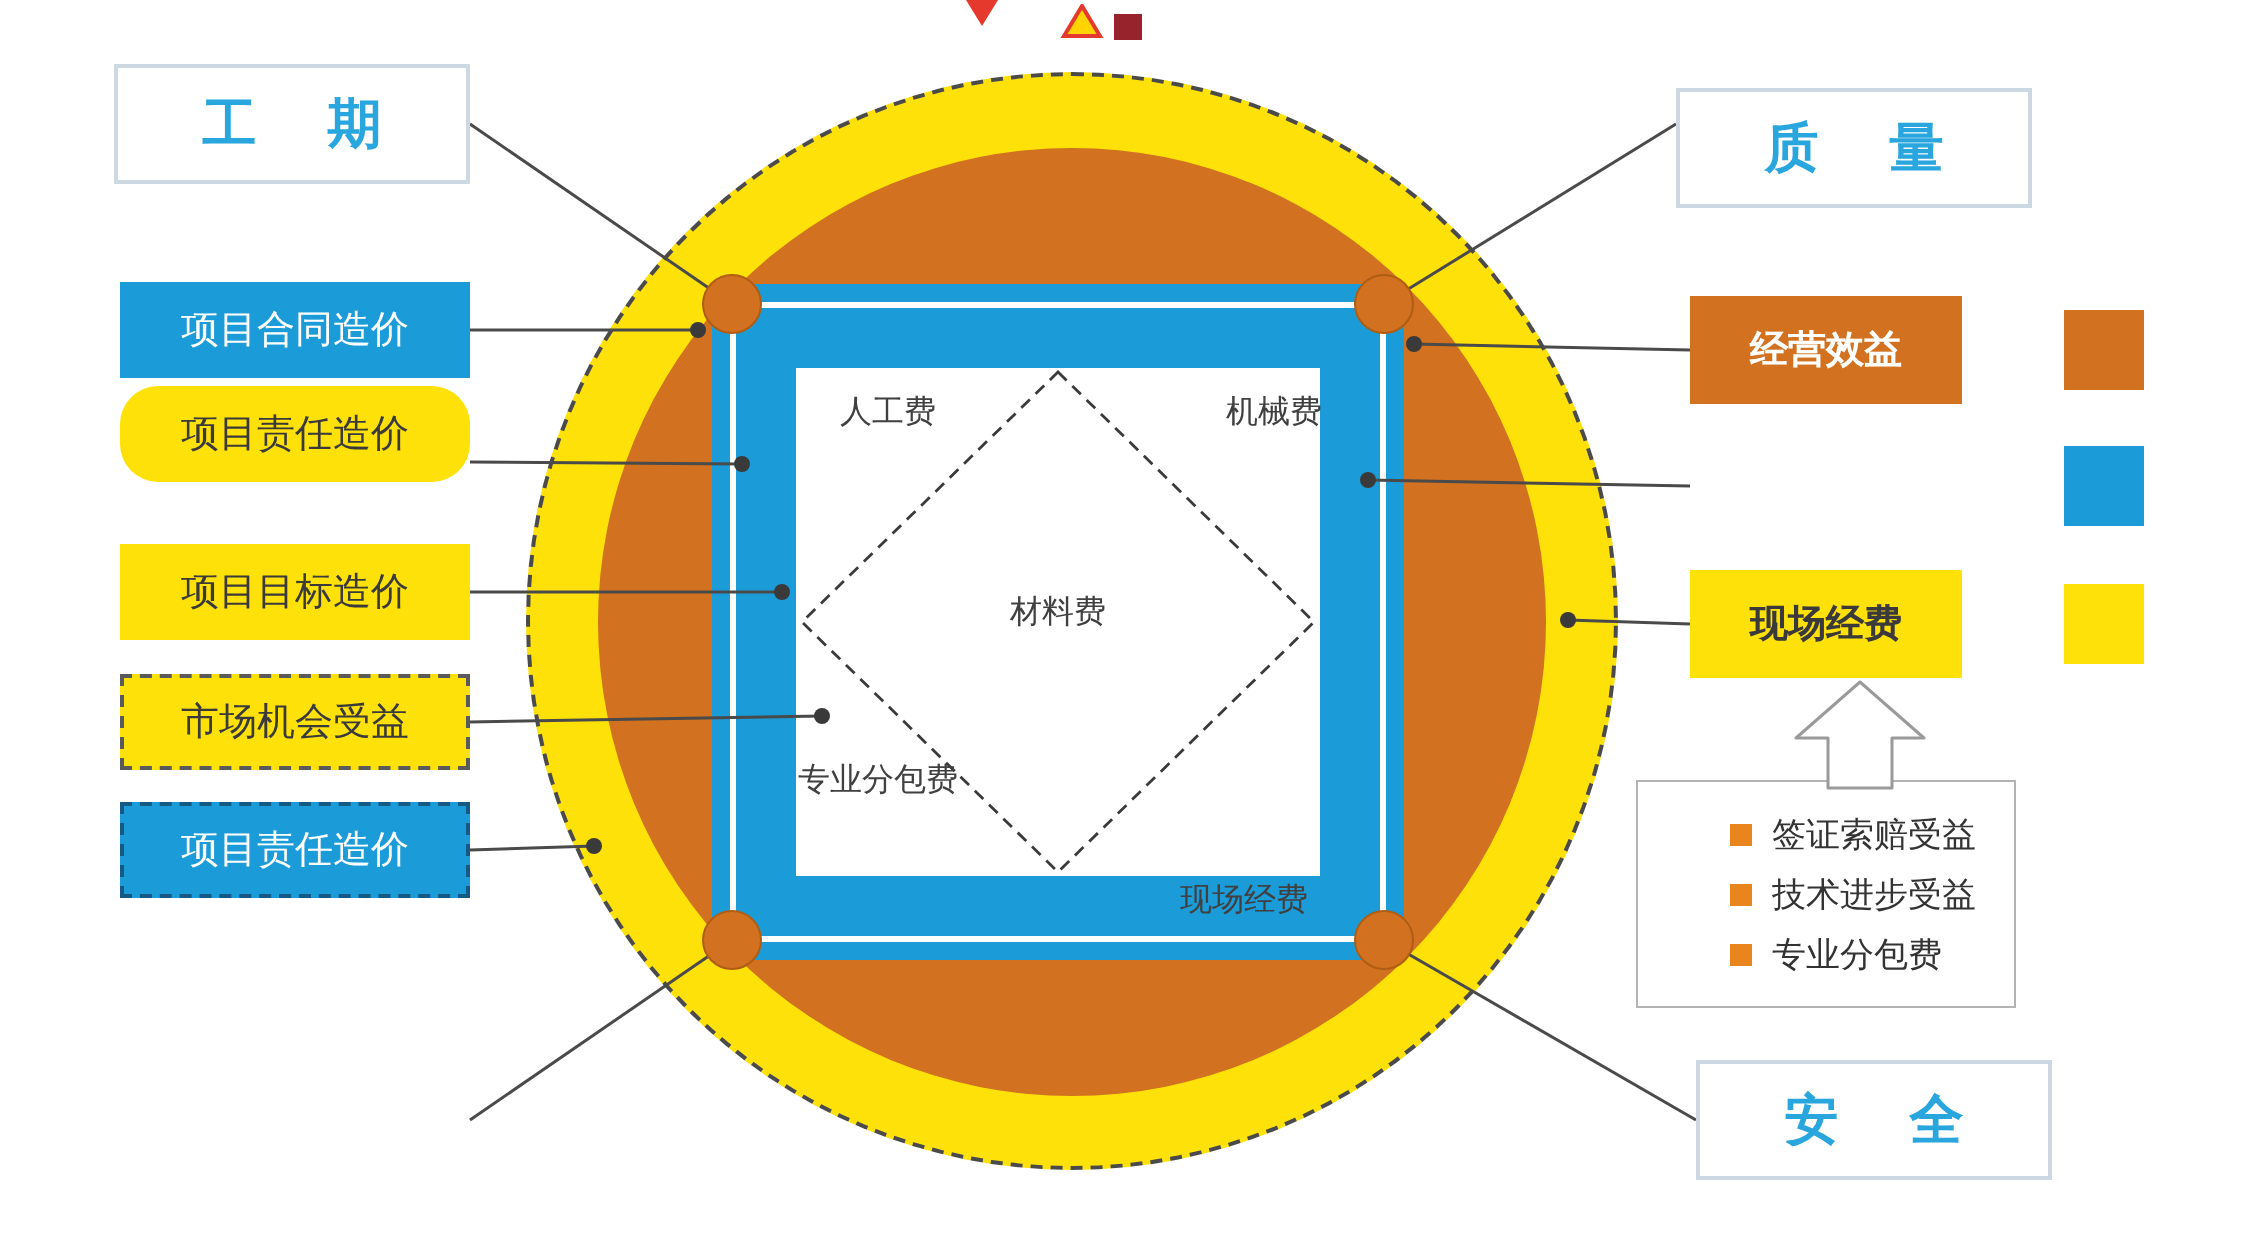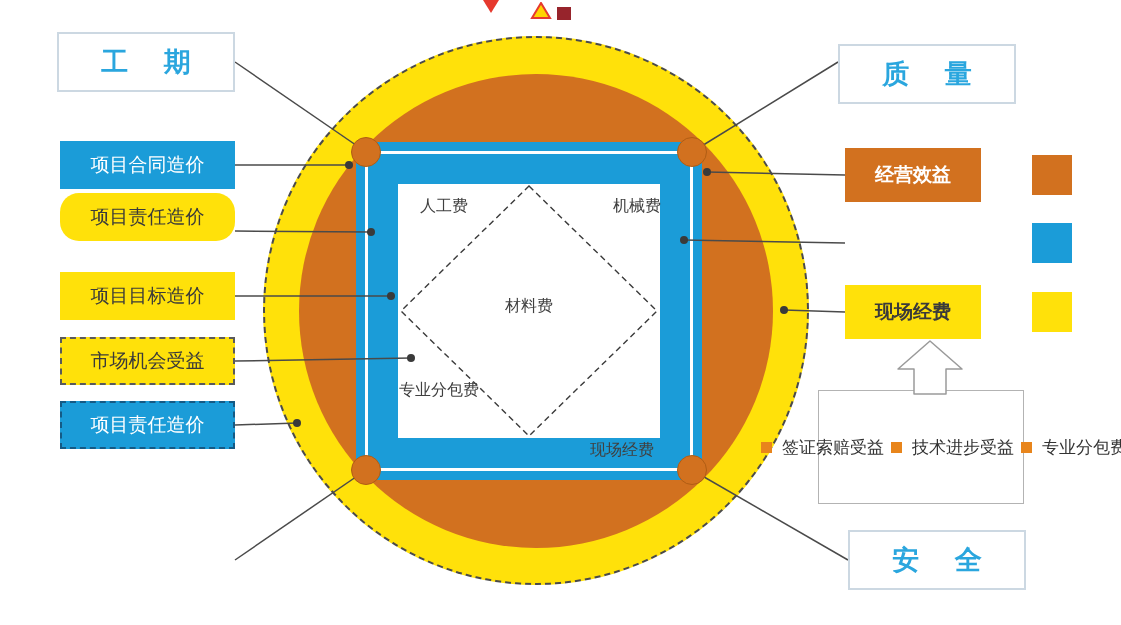--- a/index.html
+++ b/index.html
@@ -116,25 +116,25 @@
   }
   .legend-square {
     position: absolute; left: 1032px;
     width: 40px; height: 40px;
     z-index: 6;
   }
 
   
   .benefit-list {
     position: absolute; left: 818px; top: 390px;
-    width: 206px; height: 114px;
+    width: 190px; height: 114px;
     background: #ffffff;
     border: 1px solid #b3b3b3;
     box-sizing: border-box;
-    display: flex; flex-direction: row; justify-content: center;
+    display: flex; flex-direction: column; justify-content: center;
     gap: 7px;
     padding-left: 46px;
     z-index: 6;
   }
   .benefit-item {
     display: flex; align-items: center;
     font-size: 17px; color: #333333;
     white-space: nowrap;
   }
   .bullet {

